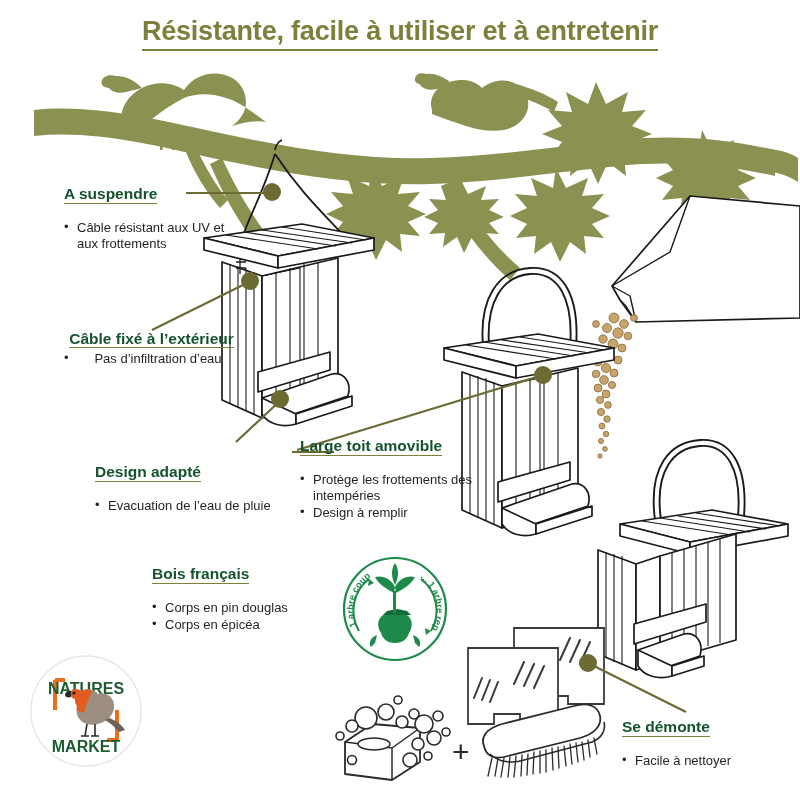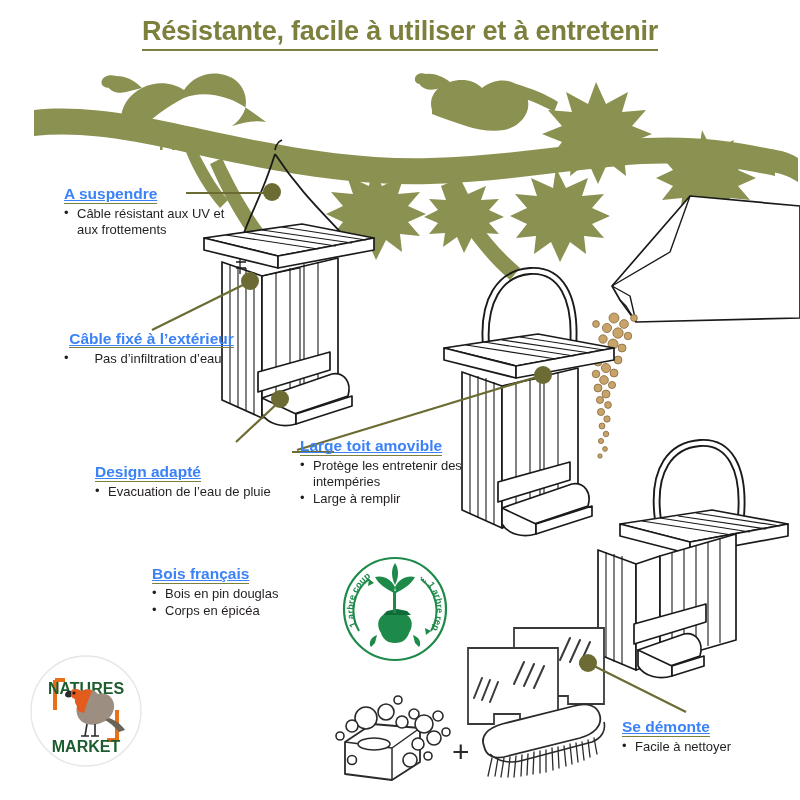--- a/index.html
+++ b/index.html
@@ -29,26 +29,25 @@
     letter-spacing: -0.2px;
     border-bottom: 2px solid #7d7f3c;
     padding-bottom: 2px;
   }
 
   
   .callout { position: absolute; }
   .callout h3 {
     font-size: 15.5px;
     font-weight: bold;
-    color: #3b82f6;
+    color: #14532d;
     border-bottom: 1.6px solid #7d7f3c;
     display: inline-block;
     line-height: 1.18;
-    margin-bottom: 0;
-    text-decoration: underline;
+    margin-bottom: 14px;
   }
   .callout h3.two-line { display: inline; box-decoration-break: clone; -webkit-box-decoration-break: clone; }
   .callout ul { list-style: none; margin-top: 2px; }
   .callout li {
     font-size: 13px;
     color: #231f20;
     line-height: 1.22;
     padding-left: 13px;
     position: relative;
     margin-bottom: 1px;
@@ -433,29 +432,29 @@
   <div class="callout" id="c-design">
     <h3>Design adapté</h3>
     <ul>
       <li>Evacuation de l’eau de pluie</li>
     </ul>
   </div>
 
   <div class="callout" id="c-toit">
     <h3>Large toit amovible</h3>
     <ul>
-      <li>Protège les entretenir des intempéries</li>
-      <li>Large à remplir</li>
+      <li>Protège les frottements des intempéries</li>
+      <li>Design à remplir</li>
     </ul>
   </div>
 
   <div class="callout" id="c-bois">
     <h3>Bois français</h3>
     <ul>
-      <li>Bois en pin douglas</li>
+      <li>Corps en pin douglas</li>
       <li>Corps en épicéa</li>
     </ul>
   </div>
 
   <div class="callout" id="c-demonte">
     <h3>Se démonte</h3>
     <ul>
       <li>Facile à nettoyer</li>
     </ul>
   </div>

